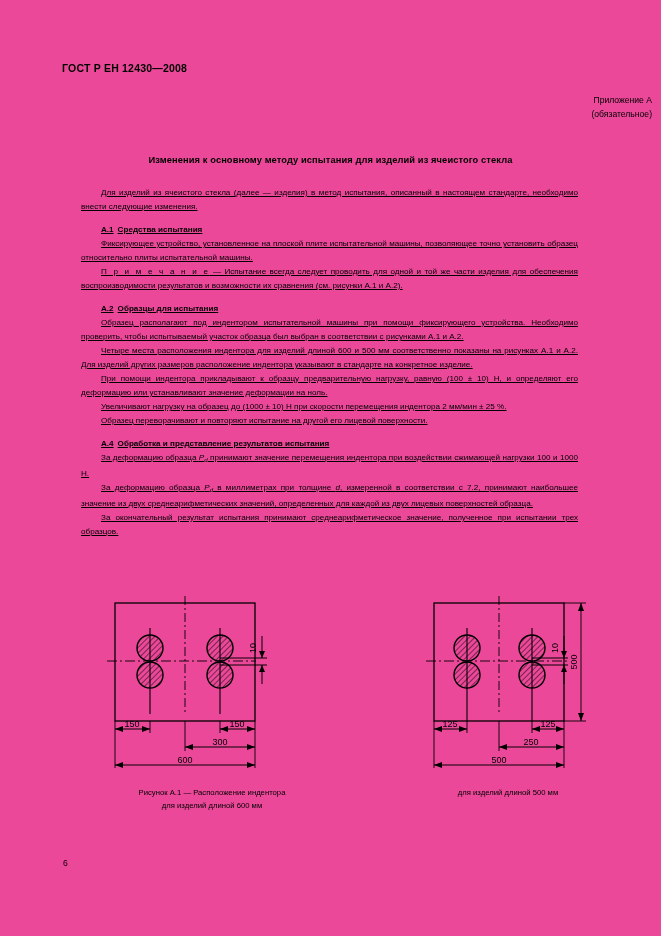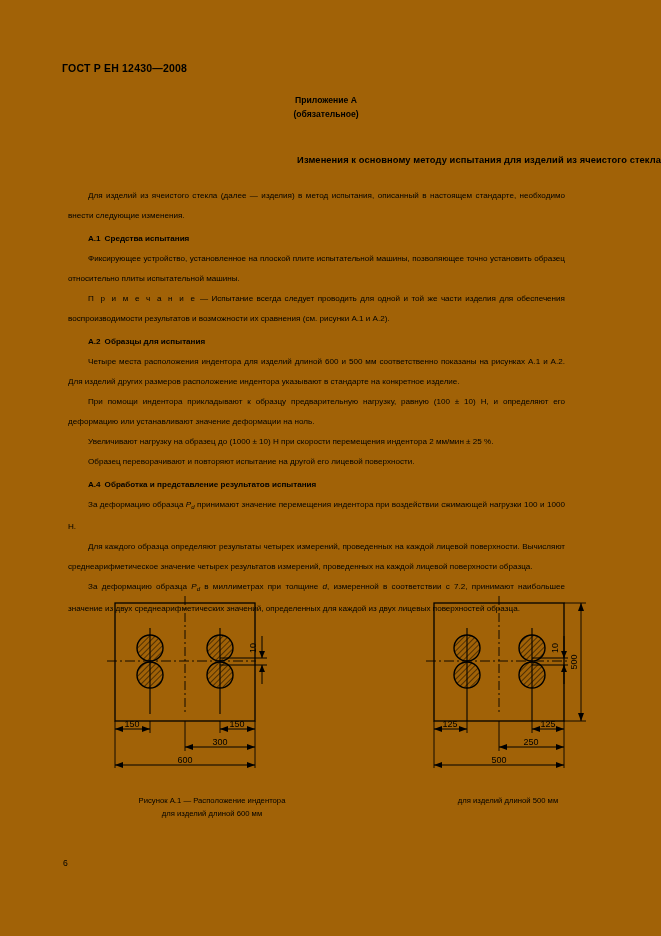--- a/index.html
+++ b/index.html
@@ -10,75 +10,76 @@
   }
   body {
     font-family: "Liberation Sans", sans-serif;
     color: #000000;
   }
   .page {
     position: relative;
     width: 661px;
     height: 936px;
     margin: 0 auto;
-    background: #a16207;
+    background: #ec4899;
     overflow: hidden;
   }
 
   
   .doc-header {
     position: absolute;
     left: 62px;
     top: 62px;
     font-size: 10.5px;
     font-weight: bold;
     letter-spacing: 0.2px;
   }
 
   
   .annex-block {
     position: absolute;
     left: 0;
     top: 93px;
     width: 652px;
-    text-align: center;
+    text-align: right;
     font-size: 8.6px;
-    font-weight: bold;
+    font-weight: normal;
     line-height: 14px;
   }
 
   .annex-title {
     position: absolute;
     left: 0;
     top: 155px;
     width: 661px;
-    text-align: right;
+    text-align: center;
     font-size: 9.3px;
     font-weight: bold;
     letter-spacing: 0.1px;
   }
 
   
   .body-text {
     position: absolute;
-    left: 68px;
+    left: 81px;
     top: 186px;
     width: 497px;
     font-size: 8.1px;
-    line-height: 20px;
+    line-height: 14px;
     text-align: justify;
+    text-decoration: underline;
   }
   .body-text p {
     margin: 0;
     text-indent: 20px;
   }
   .body-text p.sec {
     font-weight: bold;
     text-indent: 20px;
-    margin-top: 3px;
+    margin-top: 9px;
   }
   .body-text p.sec .num {
     margin-right: 4px;
   }
   .body-text .spaced {
     letter-spacing: 1.6px;
     font-weight: normal;
   }
   .body-text i {
     font-style: italic;
@@ -110,21 +111,21 @@
     position: absolute;
     left: 0;
     top: 787px;
     width: 661px;
     height: 40px;
     font-size: 7.7px;
     line-height: 12.5px;
   }
   .caption {
     position: absolute;
-    top: 8px;
+    top: 0;
     width: 280px;
     text-align: center;
   }
   .cap-left { left: 72px; }
   .cap-right { left: 368px; }
 
   .page-number {
     position: absolute;
     left: 63px;
     top: 858px;
@@ -152,33 +153,34 @@
     <p class="sec"><span class="num">А.1</span><span>Средства испытания</span></p>
 
     <p>Фиксирующее устройство, установленное на плоской плите испытательной машины, позволяющее точно установить образец относительно плиты испытательной машины.</p>
 
     <p><span class="spaced">П р и м е ч а н и е</span><span> — Испытание всегда следует проводить для одной и той же части изделия для обеспечения воспроизводимости результатов и возможности их сравнения (см. рисунки А.1 и А.2).</span></p>
 
     <p class="sec"><span class="num">А.2</span><span>Образцы для испытания</span></p>
 
 
 
+    <p>Образец располагают под индентором испытательной машины при помощи фиксирующего устройства. Необходимо проверить, чтобы испытываемый участок образца был выбран в соответствии с рисунками А.1 и А.2.</p>
     <p>Четыре места расположения индентора для изделий длиной 600 и 500 мм соответственно показаны на рисунках А.1 и А.2. Для изделий других размеров расположение индентора указывают в стандарте на конкретное изделие.</p>
     <p>При помощи индентора прикладывают к образцу предварительную нагрузку, равную (100 ± 10) Н, и определяют его деформацию или устанавливают значение деформации на ноль.</p>
     <p>Увеличивают нагрузку на образец до (1000 ± 10) Н при скорости перемещения индентора 2 мм/мин ± 25 %.</p>
     <p>Образец переворачивают и повторяют испытание на другой его лицевой поверхности.</p>
 
     <p class="sec"><span class="num">А.4</span><span>Обработка и представление результатов испытания</span></p>
 
     <p><span>За деформацию образца </span><i>P</i><sub>d</sub><span> принимают значение перемещения индентора при воздействии сжимающей нагрузки 100 и 1000 Н.</span></p>
 
-    <p>Для каждого образца определяют результаты четырех измерений, проведенных на каждой лицевой поверхности. Вычисляют среднеарифметическое значение четырех результатов измерений, проведенных на каждой лицевой поверхности образца.</p>
 
     <p><span>За деформацию образца </span><i>P</i><sub>d</sub><span> в миллиметрах при толщине </span><i>d</i><span>, измеренной в соответствии с 7.2, принимают наибольшее значение из двух среднеарифметических значений, определенных для каждой из двух лицевых поверхностей образца.</span></p>
 
+    <p>За окончательный результат испытания принимают среднеарифметическое значение, полученное при испытании трех образцов.</p>
   </div>
 
   <div class="figures">
 
     <div class="fig fig-left">
       <svg width="226" height="190" viewBox="0 0 226 190" xmlns="http://www.w3.org/2000/svg">
         <g fill="none" stroke="#000" stroke-width="1.3">
 
           <rect x="11" y="7" width="140" height="118"></rect>
         </g>

